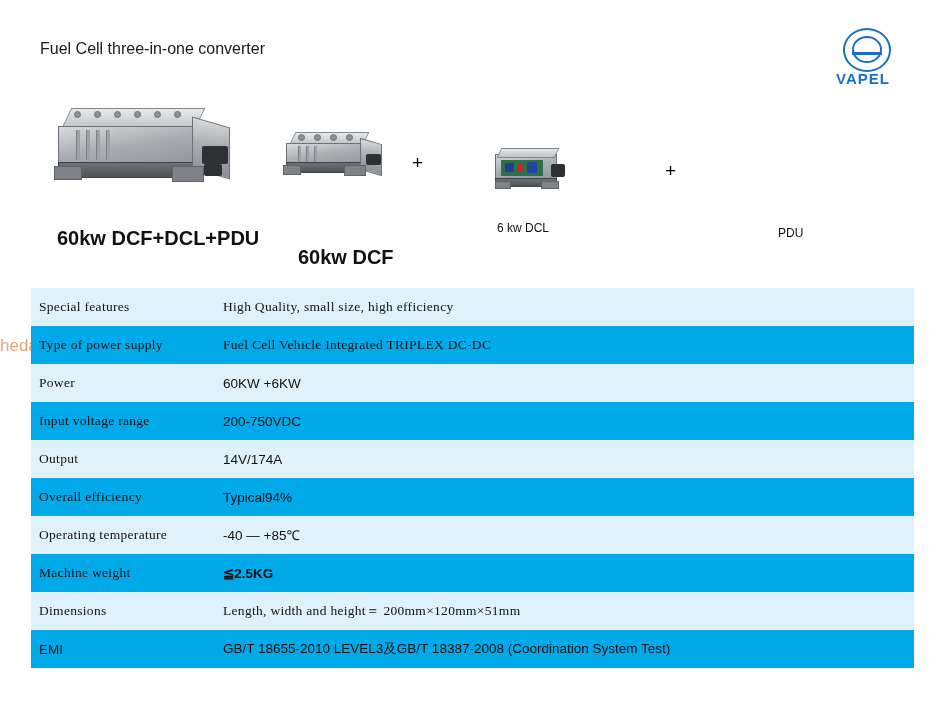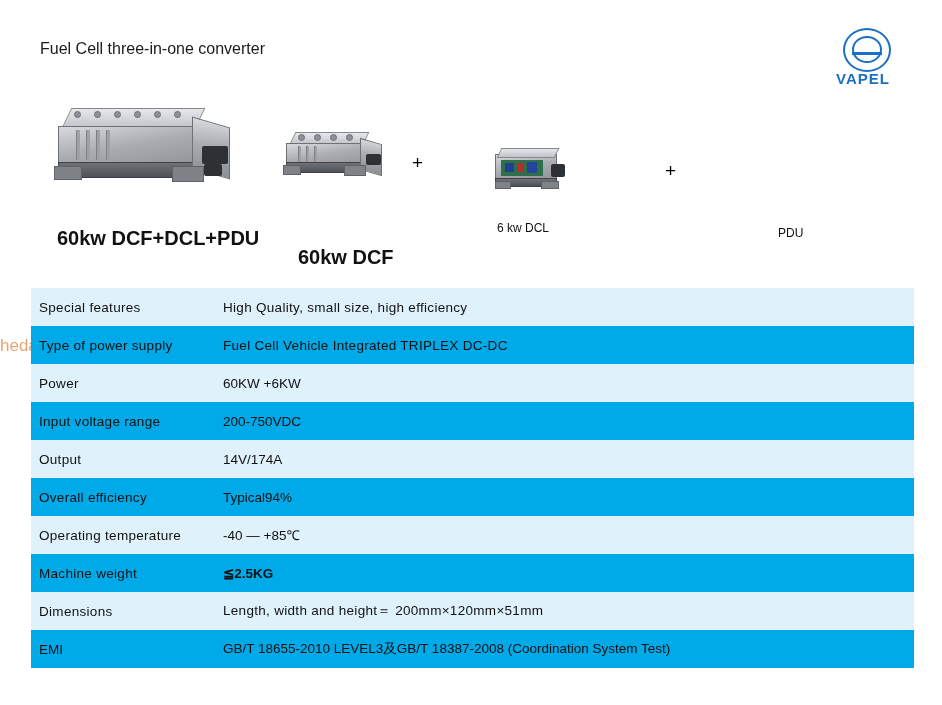--- a/index.html
+++ b/index.html
@@ -166,21 +166,21 @@
     border: 0;
     height: 26px;
   }
   #spec-table td.label-cell {
     width: 168px;
   }
   tr.row-blue td { background: #00a9e8; }
   tr.row-pale td { background: #dff2fb; }
 
   .mono {
-    font-family: Liberation Sans, sans-serif;
+    font-family: Liberation Serif, serif;
     font-size: 12.5px;
     letter-spacing: 0.3px;
     margin-top: 33px;
   }
   .sans { font-family: "Liberation Sans", sans-serif; font-size: 13.5px; }
   .bold { font-weight: bold; }
 
   
   #watermark {
     position: absolute;

